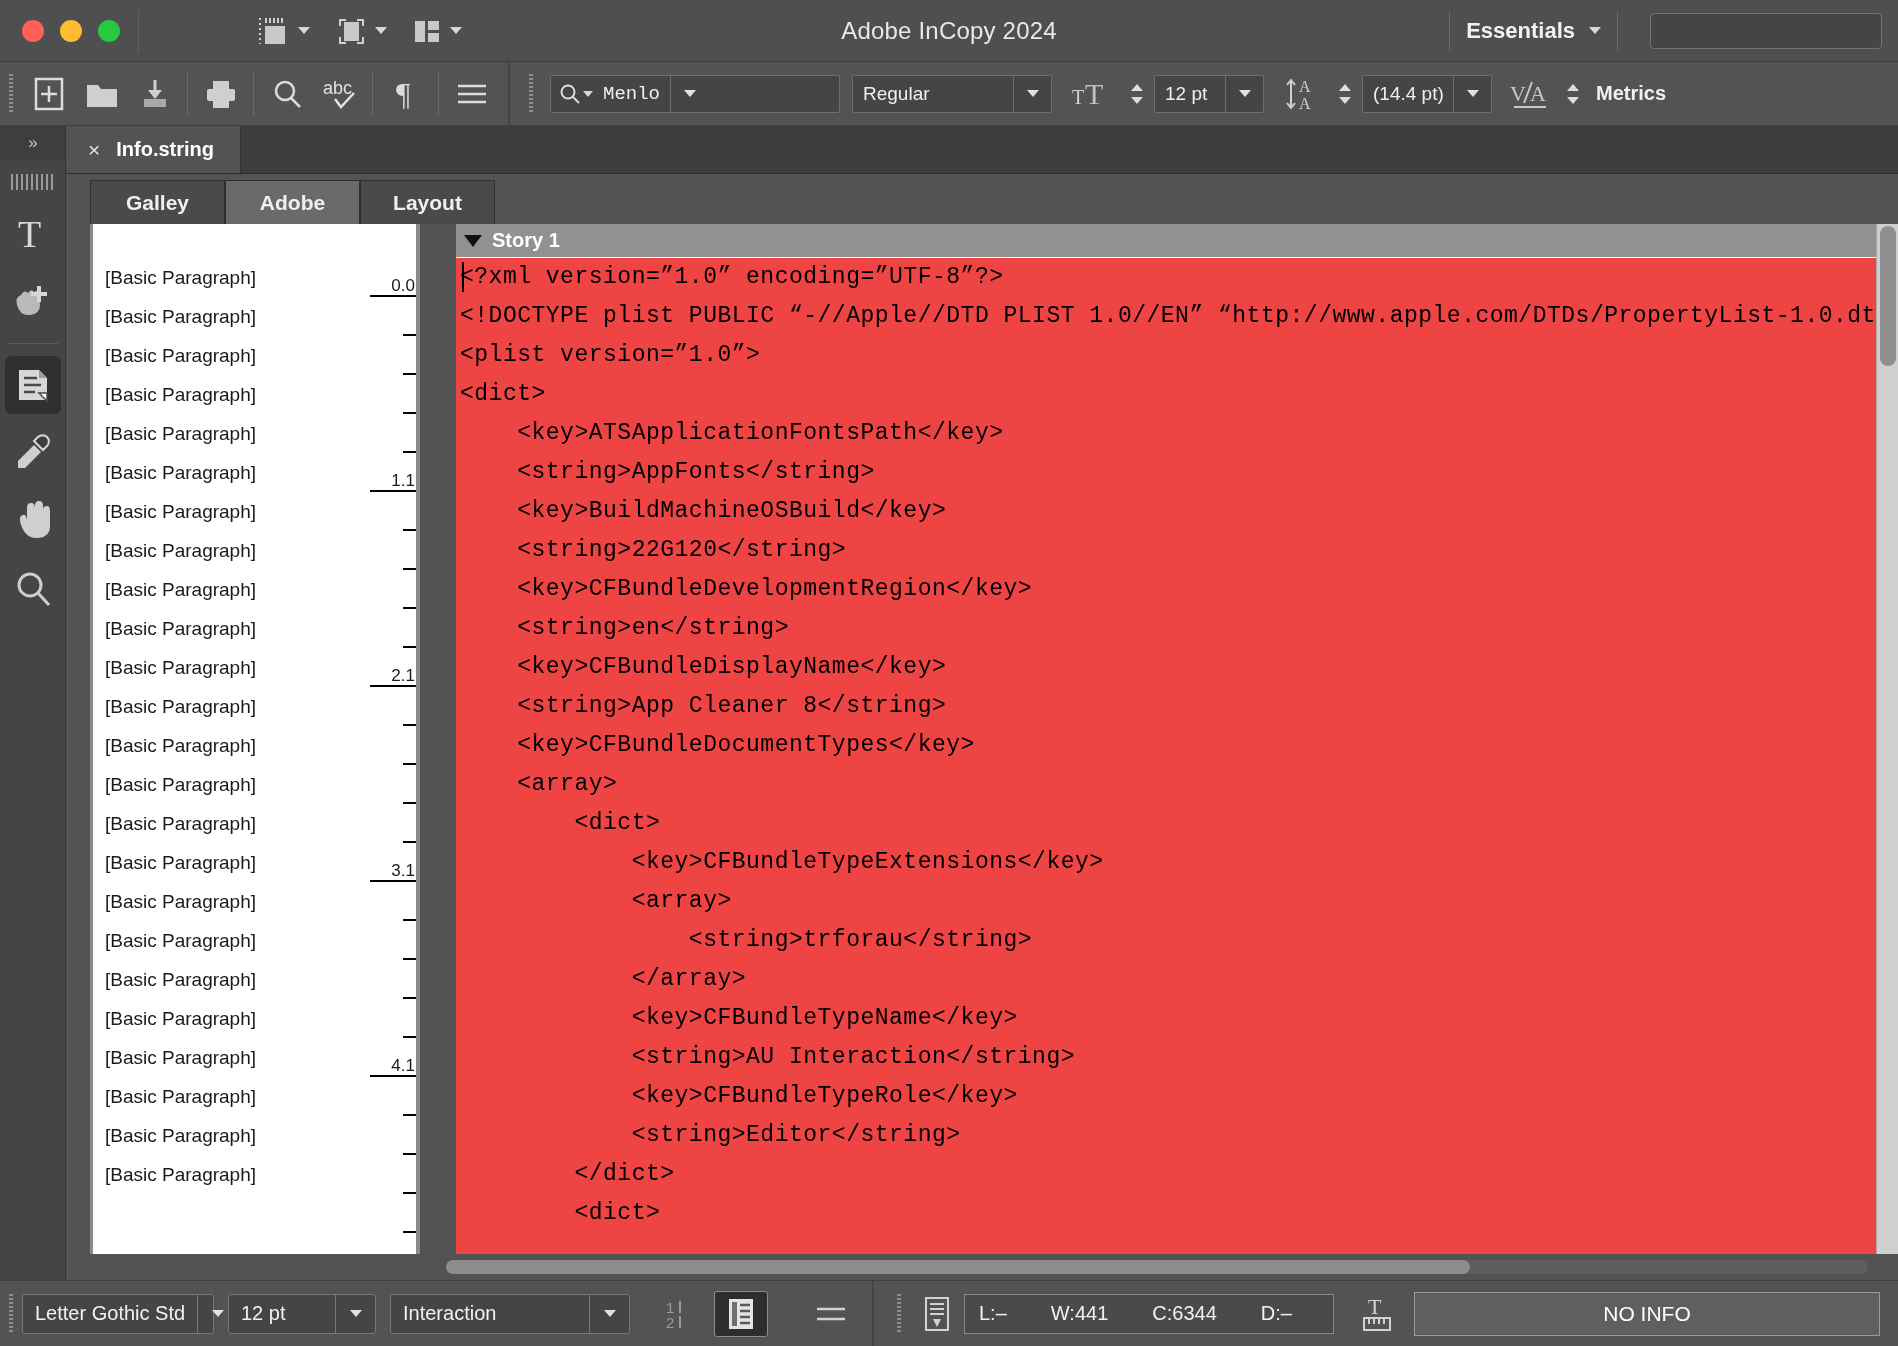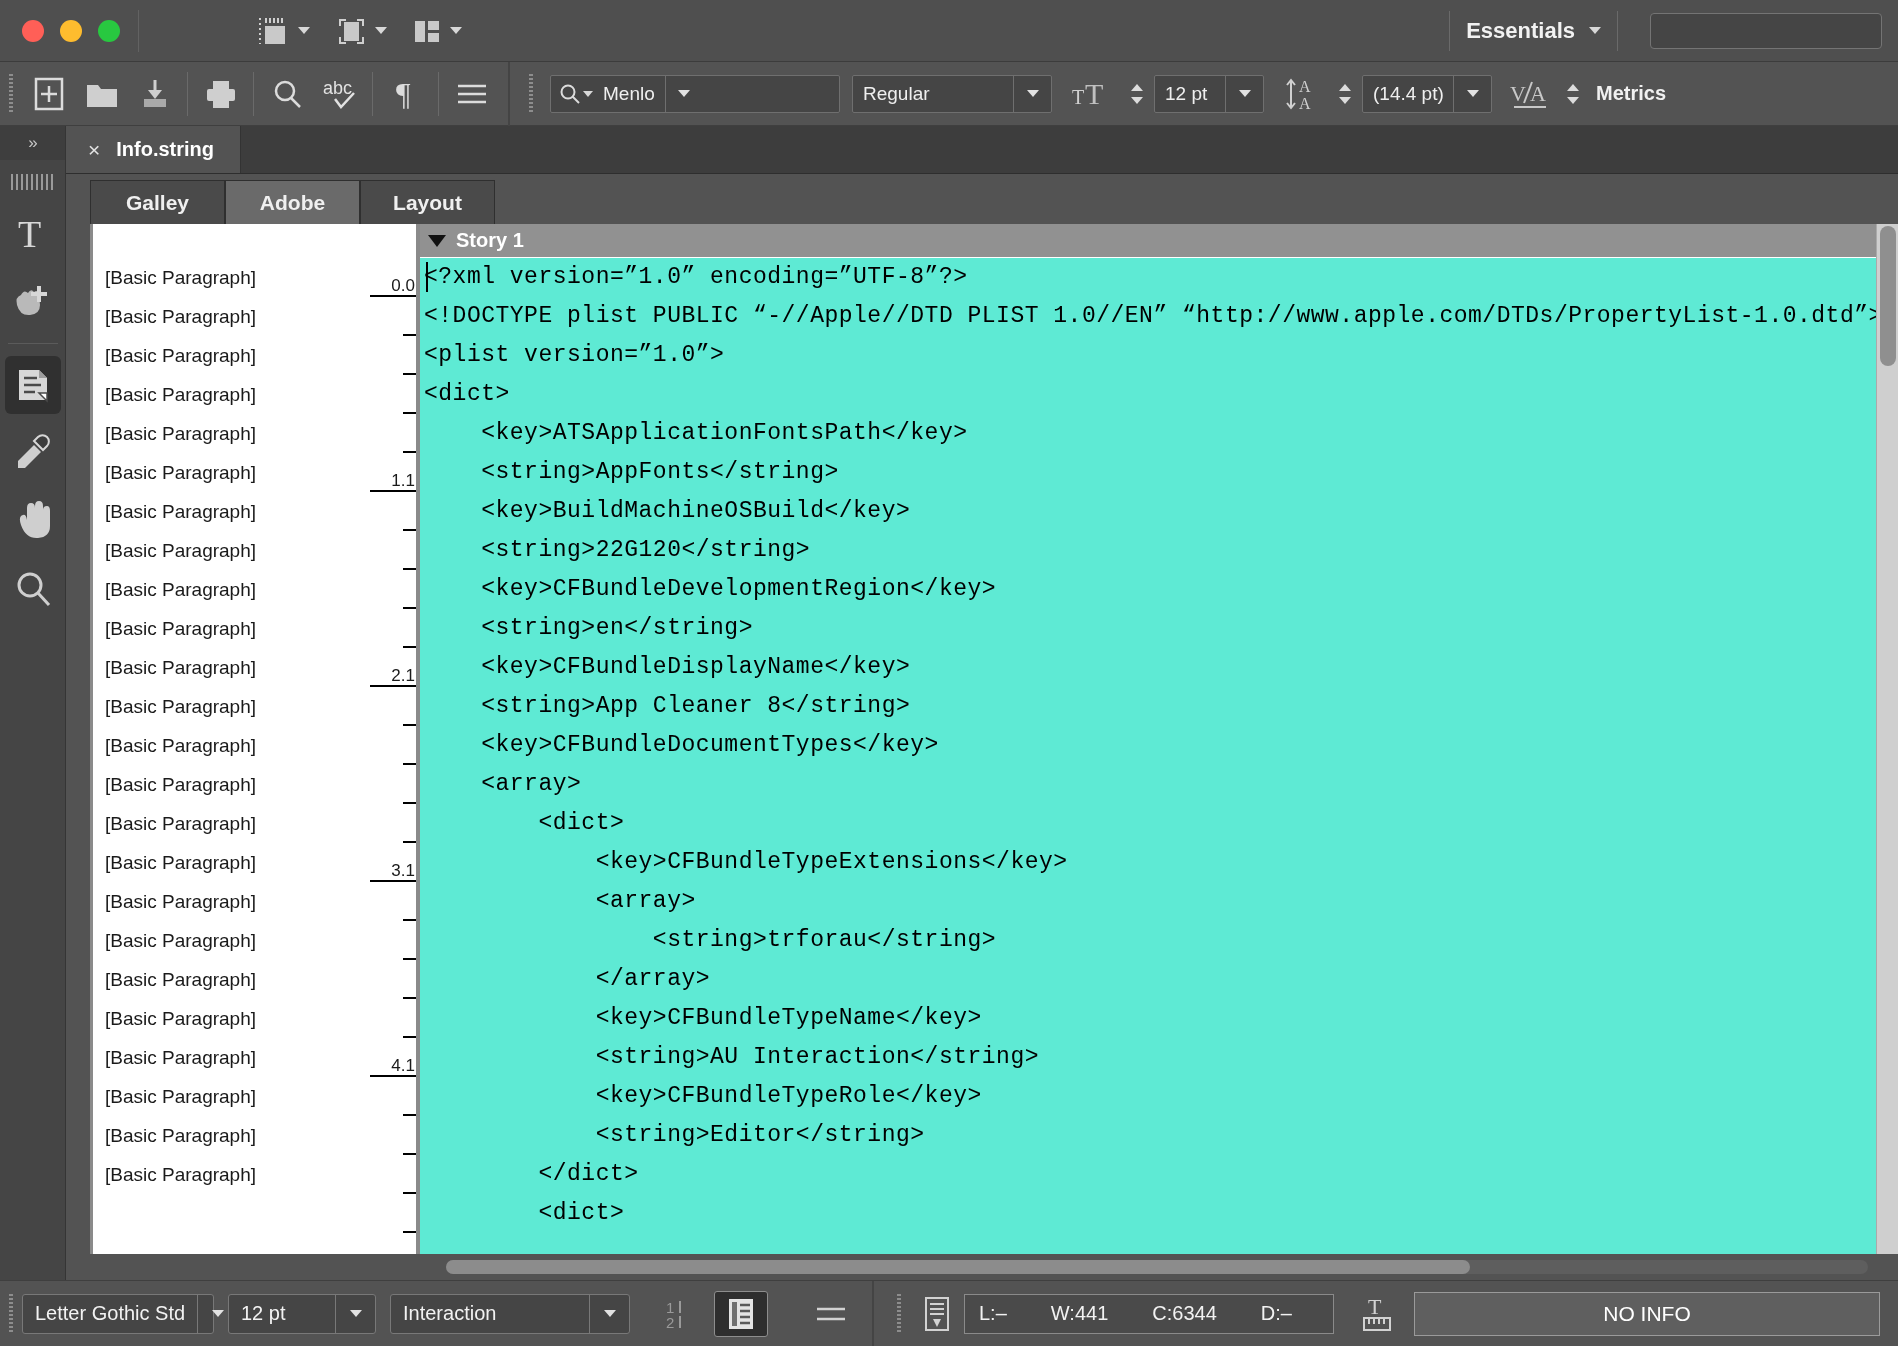--- a/index.html
+++ b/index.html
@@ -91,21 +91,21 @@
   }
   .fld .txt { padding: 0 10px; white-space: nowrap; overflow: hidden; }
   .fld .drop {
     width: 38px; height: 100%; border-left: 1px solid #6f6f6f;
     display: flex; align-items: center; justify-content: center; flex: 0 0 38px;
   }
   .dchev {
     width: 0; height: 0; border-left: 6px solid transparent;
     border-right: 6px solid transparent; border-top: 7px solid #e2e2e2;
   }
-  .fontfield { width: 290px; margin-left: 8px; }
+  .fontfield { width: 290px; margin-left: 8px; font-family: Liberation Mono, monospace; }
   .stylefield { width: 200px; margin-left: 12px; }
   .sizefield { width: 110px; }
   .leadfield { width: 130px; }
 
   .spin {
     display: flex; flex-direction: column; justify-content: center;
     align-items: center; width: 24px; height: 38px; gap: 6px; margin: 0 5px;
   }
   .spin .up {
     width:0;height:0;border-left:6px solid transparent;border-right:6px solid transparent;
@@ -188,21 +188,21 @@
   .drow {
     height: 39px; position: relative; display: flex; align-items: flex-end;
     justify-content: flex-end;
   }
   .dnum { font-size: 17px; color: #1a1a1a; line-height: 1; padding-bottom: 3px; padding-right: 1px; }
   .dtick { position: absolute; right: 0; bottom: 0; height: 2px; background: #000; }
   .dtick.major { width: 46px; }
   .dtick.minor { width: 13px; }
 
   .storycol {
-    flex: 1 1 auto; background: #5eead4; min-width: 0; position: relative; overflow: hidden;
+    flex: 1 1 auto; background: #ef4444; min-width: 0; position: relative; overflow: hidden; margin-left: 36px;
   }
   .storyhdr {
     height: 34px; background: #919191; display: flex; align-items: center;
     gap: 10px; padding-left: 8px; border-bottom: 1px solid #fff;
   }
   .storyhdr .tri {
     width: 0; height: 0; border-left: 9px solid transparent;
     border-right: 9px solid transparent; border-top: 12px solid #111;
   }
   .storyhdr .ttl { color: #fff; font-size: 20px; font-weight: bold; }
@@ -315,20 +315,21 @@
           <svg width="32" height="32" viewBox="0 0 32 32">
             <rect x="4" y="6" width="10" height="21" fill="#c9c9c9"></rect>
             <rect x="17" y="6" width="11" height="9" fill="#c9c9c9"></rect>
             <rect x="17" y="18" width="11" height="9" fill="#c9c9c9"></rect>
           </svg>
         </span>
         <span class="chev"></span>
       </div>
     </div>
 
+    <div class="apptitle">Adobe InCopy 2024</div>
 
     <div class="tb-right">
       <div class="ws-sep"></div>
       <span class="ws-label">Essentials</span>
       <span class="chev ws-chev"></span>
       <div class="ws-sep"></div>
       <div class="searchbox" placeholder=""></div>
     </div>
   </div>
 

